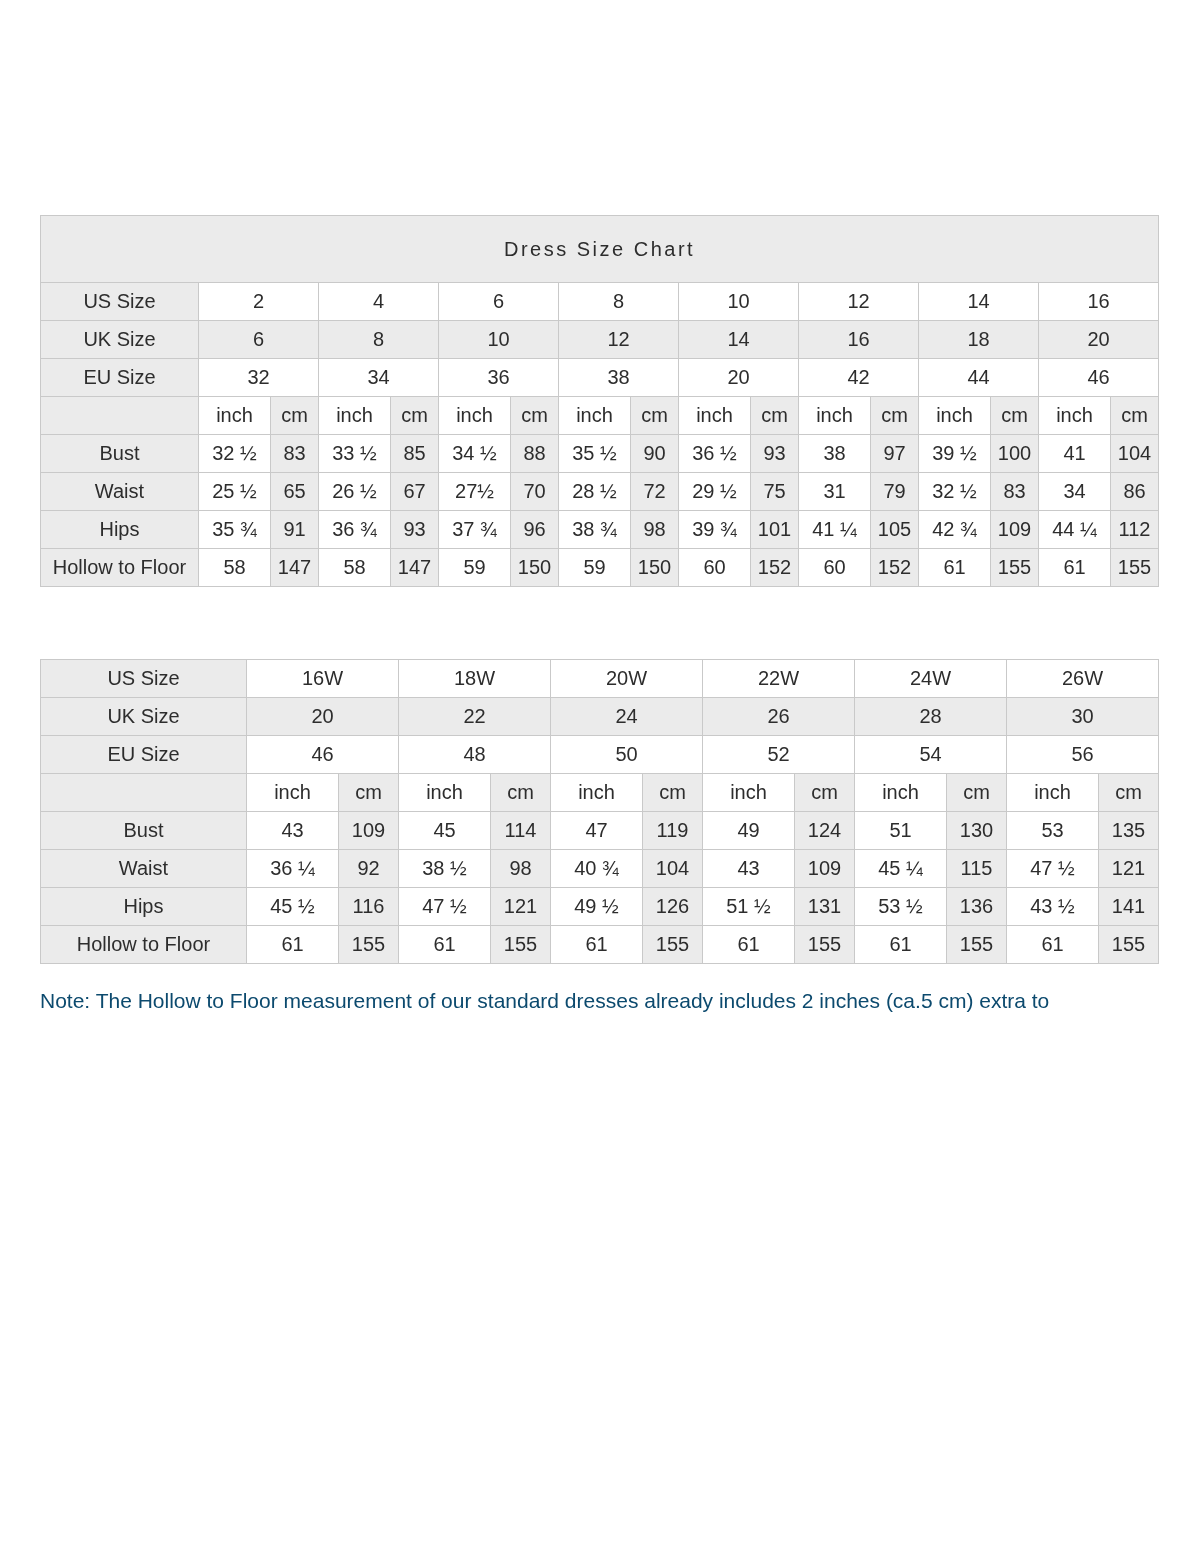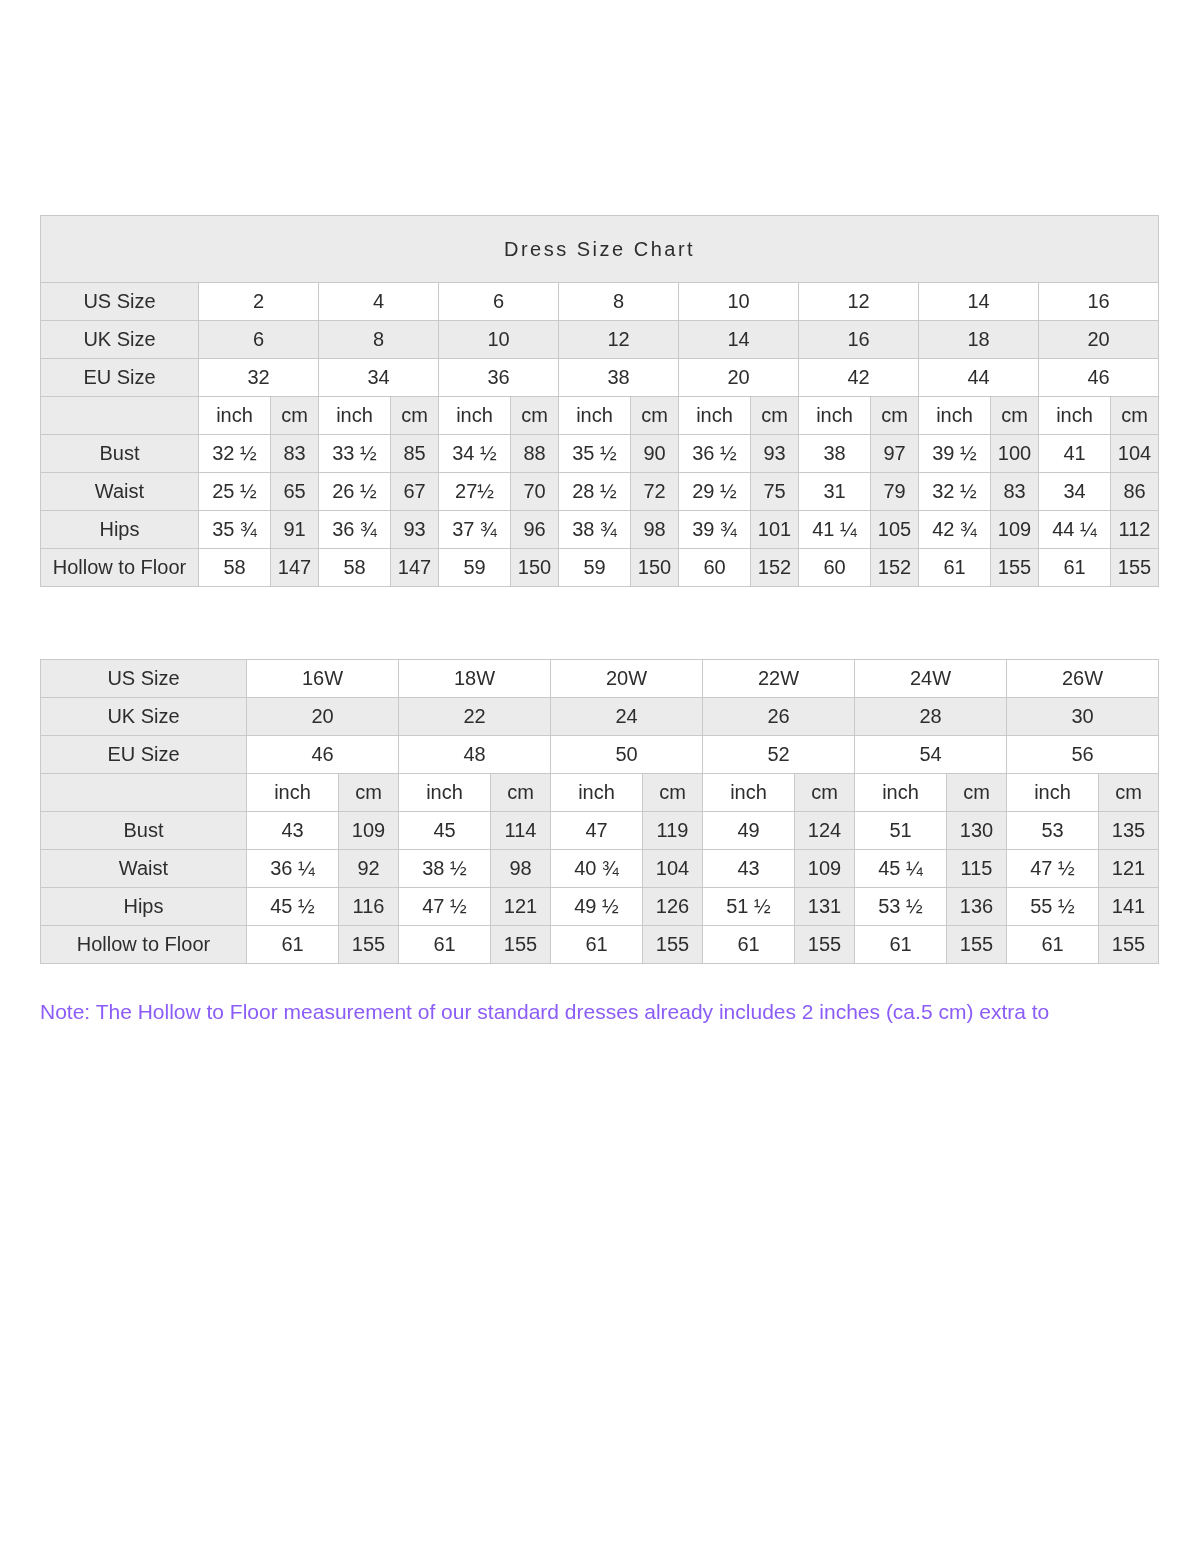--- a/index.html
+++ b/index.html
@@ -41,25 +41,25 @@
   tr.r-title { height: 67px; padding-left: 32px; }
   tr.r { height: 38px; }
   td.title-cell {
     font-size: 30px;
     letter-spacing: 2.5px;
     color: #1f1f1f;
   }
   td.label-cell { font-size: 20px; }
   .table-gap { height: 72px; }
   .note-block {
-    margin-top: 29px;
+    margin-top: 18px;
     width: 1120px;
     font-size: 21px;
     line-height: 38px;
-    color: #8b5cf6;
+    color: #0c4a6e;
   }
 </style>
 </head>
 <body>
 
 <div class="page">
   <div class="content">
 
     <table class="size-chart">
         <colgroup>
@@ -312,21 +312,21 @@
             <td class="">45 ½</td>
             <td class="gray">116</td>
             <td class="">47 ½</td>
             <td class="gray">121</td>
             <td class="">49 ½</td>
             <td class="gray">126</td>
             <td class="">51 ½</td>
             <td class="gray">131</td>
             <td class="">53 ½</td>
             <td class="gray">136</td>
-            <td class="">55 ½</td>
+            <td class="">43 ½</td>
             <td class="gray">141</td>
           </tr>
           <tr class="r">
             <td class="gray label-cell">Hollow to Floor</td>
             <td class="">61</td>
             <td class="gray">155</td>
             <td class="">61</td>
             <td class="gray">155</td>
             <td class="">61</td>
             <td class="gray">155</td>

